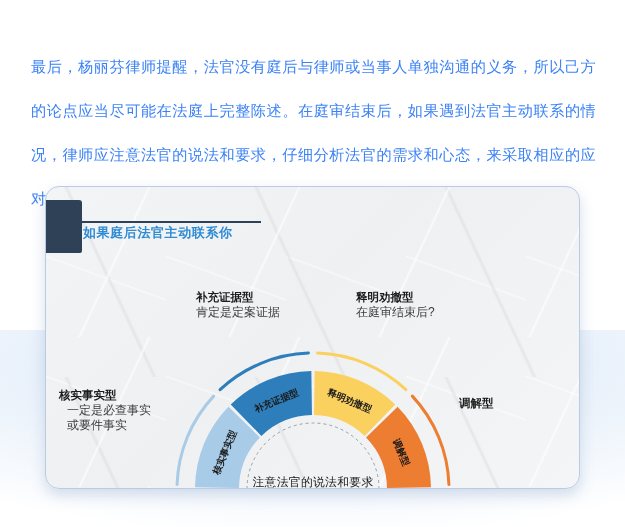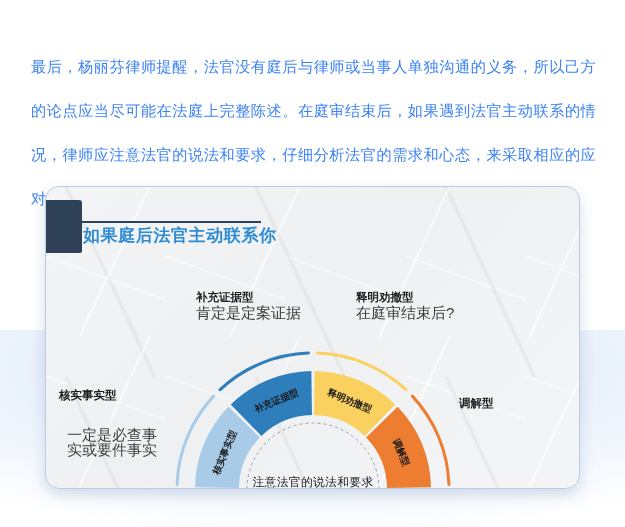--- a/index.html
+++ b/index.html
@@ -70,44 +70,44 @@
   }
   .hdr-rule{
     position:absolute;
     left:36px; top:34px;
     width:179px; height:2px;
     background:#2f4156;
   }
   .card-title{
     position:absolute;
     left:37px; top:37px;
-    font-size:17px;
+    font-size:13px;
     font-weight:700;
     color:#2e8bd4;
     letter-spacing:.6px;
     white-space:nowrap;
   }
 
   
   .callout{position:absolute;}
   .callout .c-title{
     font-size:11.5px;
     font-weight:700;
     color:#1d1d1d;
     line-height:16px;
     white-space:nowrap;
   }
   .callout .c-desc{
-    font-size:15px;
+    font-size:12px;
     color:#3b3b3b;
     line-height:15px;
   }
 
   #co-left   {left:13px;  top:200px; width:110px;}
-  #co-left .c-desc{padding-left:8px;width:95px;margin-top:24px;}
+  #co-left .c-desc{padding-left:8px;width:95px;}
   #co-blue   {left:150px; top:102px; width:120px; text-align:left;}
   #co-yellow {left:310px; top:102px; width:130px; text-align:left;}
   #co-orange {left:413px; top:208px; width:110px;}
 
   
   .donut{
     position:absolute;
     left:123px; top:158px;
     width:288px; height:288px;
   }

